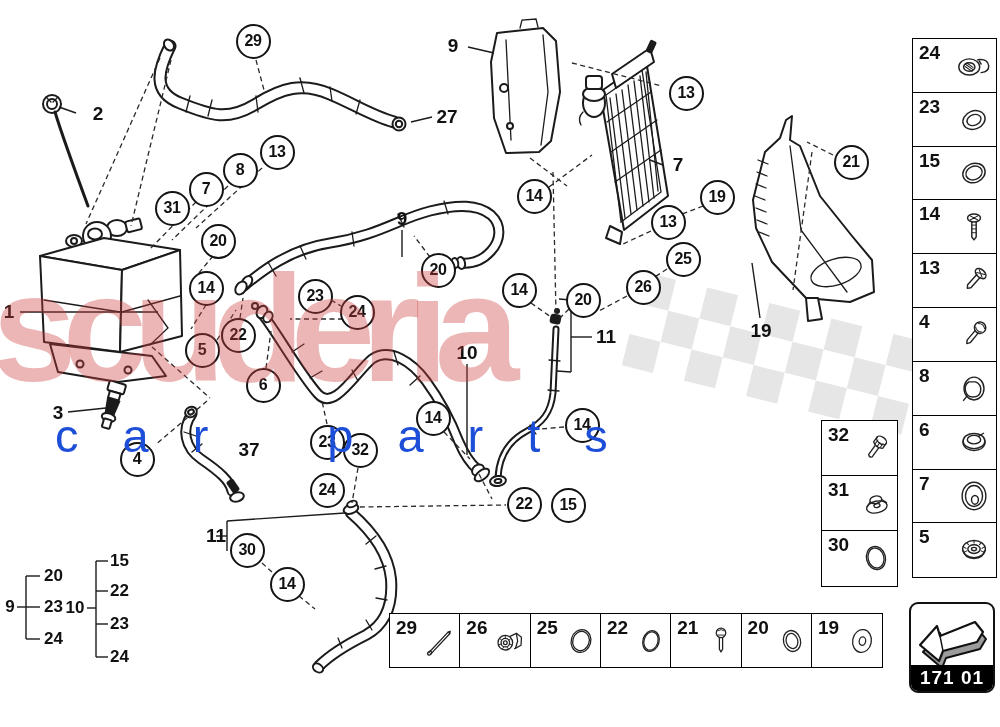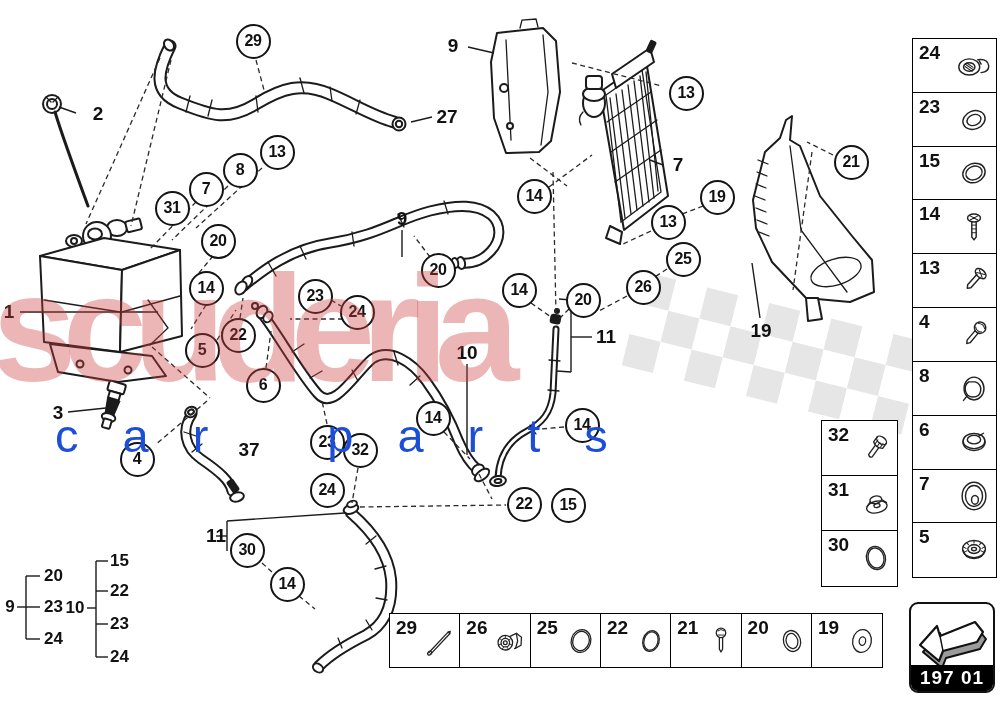--- a/index.html
+++ b/index.html
@@ -576,16 +576,16 @@
           </svg></span>
       </div>
     </div>
 
   <div id="badge">
     <svg width="80" height="62" viewBox="0 0 80 62" style="position:absolute;left:1px;top:1px">
       <path transform="translate(3,7)" style="fill:#9b9b9b;stroke:#111;stroke-width:2;stroke-linejoin:round" d="M8,40 L25,21 L28,31 L63,17 L71,27 L65,37 L31,46 L27,56 Z"></path>
       <path style="fill:#fff;stroke:#111;stroke-width:2.2;stroke-linejoin:round" d="M8,40 L25,21 L28,31 L63,17 L71,27 L65,37 L31,46 L27,56 Z"></path>
       <path style="fill:none;stroke:#111;stroke-width:1.4" d="M28,31 L31,46"></path>
     </svg>
-    <div class="band"><span>197 01</span></div>
+    <div class="band"><span>171 01</span></div>
   </div>
 
 </div>
 
 </body></html>

